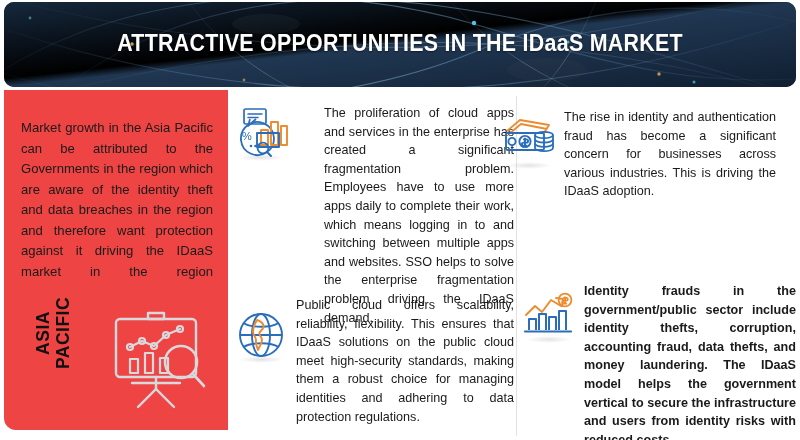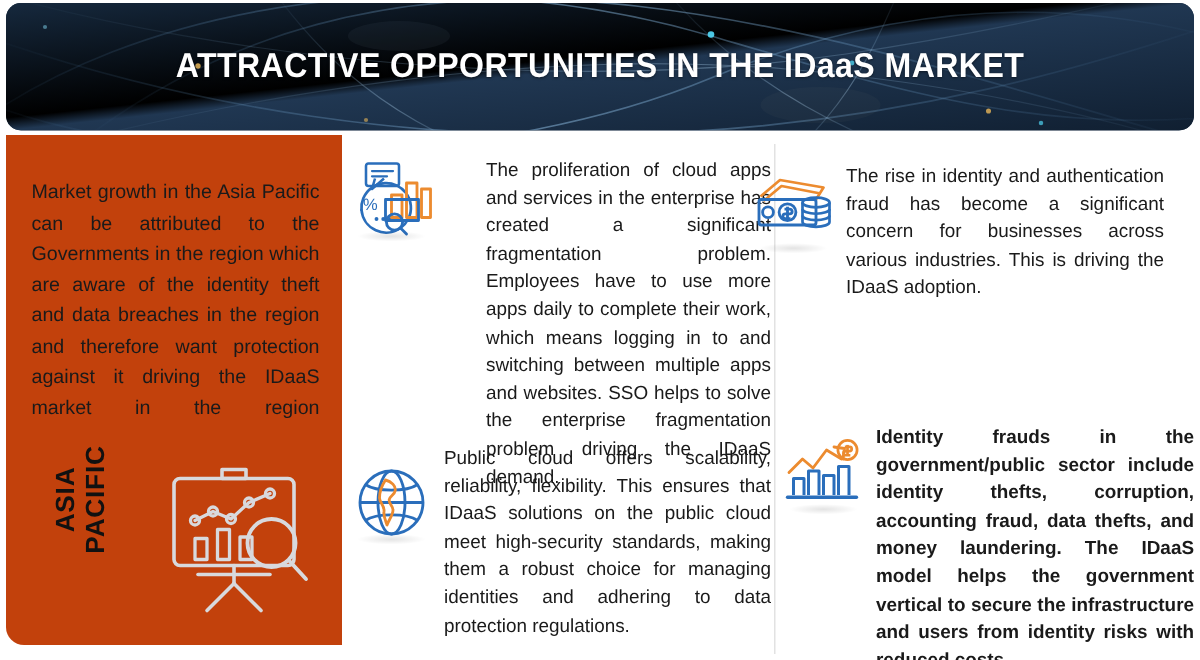--- a/index.html
+++ b/index.html
@@ -41,21 +41,21 @@
     transform: scaleX(0.93);
     text-shadow: 0 1px 2px rgba(0,0,0,0.5);
     white-space: nowrap;
   }
 
   
   .left-panel {
     position: absolute;
     left: 4px; top: 90px;
     width: 224px; height: 340px;
-    background: #c2410c;
+    background: #ef4444;
     border-radius: 0 0 0 12px;
   }
   .left-text {
     position: absolute;
     left: 17px; top: 28px;
     width: 192px;
     font-size: 13.1px;
     line-height: 20.5px;
     color: #1a1a1a;
     text-align: justify;

